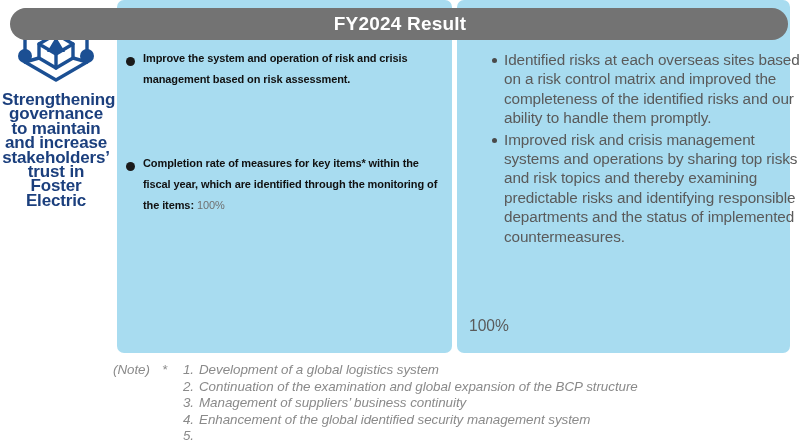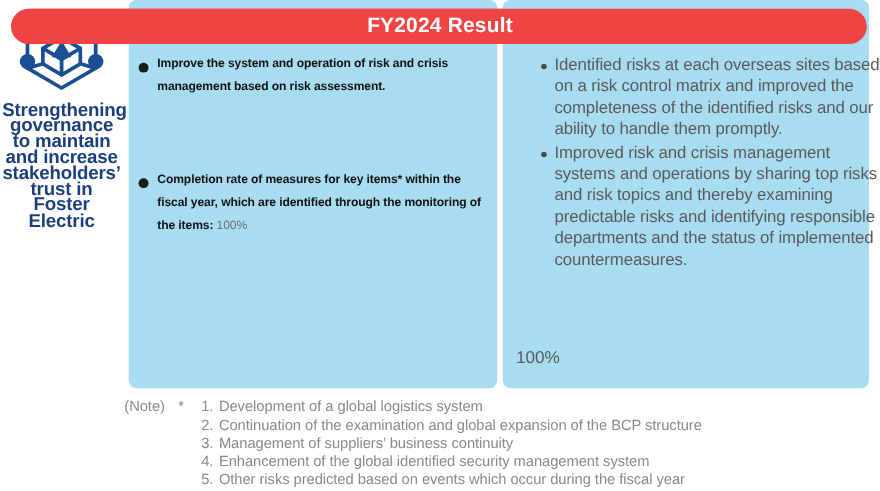--- a/index.html
+++ b/index.html
@@ -57,21 +57,21 @@
   #panel-result {
     left: 457px;
     width: 333px;
     height: 353px;
   }
 
   .panel-header {
     position: absolute;
     top: 8px;
     height: 32px;
-    background: #ef4444;
+    background: #737373;
     border-radius: 16px;
     color: #ffffff;
     font-size: 19px;
     font-weight: 700;
     letter-spacing: 0.2px;
     display: flex;
     align-items: center;
     justify-content: center;
   }
   #header-target { left: 10px; right: 10px; }
@@ -140,20 +140,21 @@
     font-size: 15.6px;
     font-weight: 400;
   }
 
   
   #notes {
     position: absolute;
     left: 113px;
     top: 362px;
     width: 680px;
+    font-style: italic;
   }
   .note-row {
     display: flex;
     color: #8a8a8a;
     font-size: 13.4px;
     line-height: 16.5px;
     font-weight: 400;
     letter-spacing: -0.05px;
     white-space: nowrap;
   }
@@ -259,15 +260,14 @@
   <div class="note-row">
     <span class="note-lead"></span>
     <span class="note-star"></span>
     <span class="note-num">4.</span>
     <span class="note-text">Enhancement of the global identified security management system</span>
   </div>
   <div class="note-row">
     <span class="note-lead"></span>
     <span class="note-star"></span>
     <span class="note-num">5.</span>
-    <span class="note-text">Other risks predicted based on events which occur during the fiscal year</span>
   </div>
 </div>
 
 </body></html>

